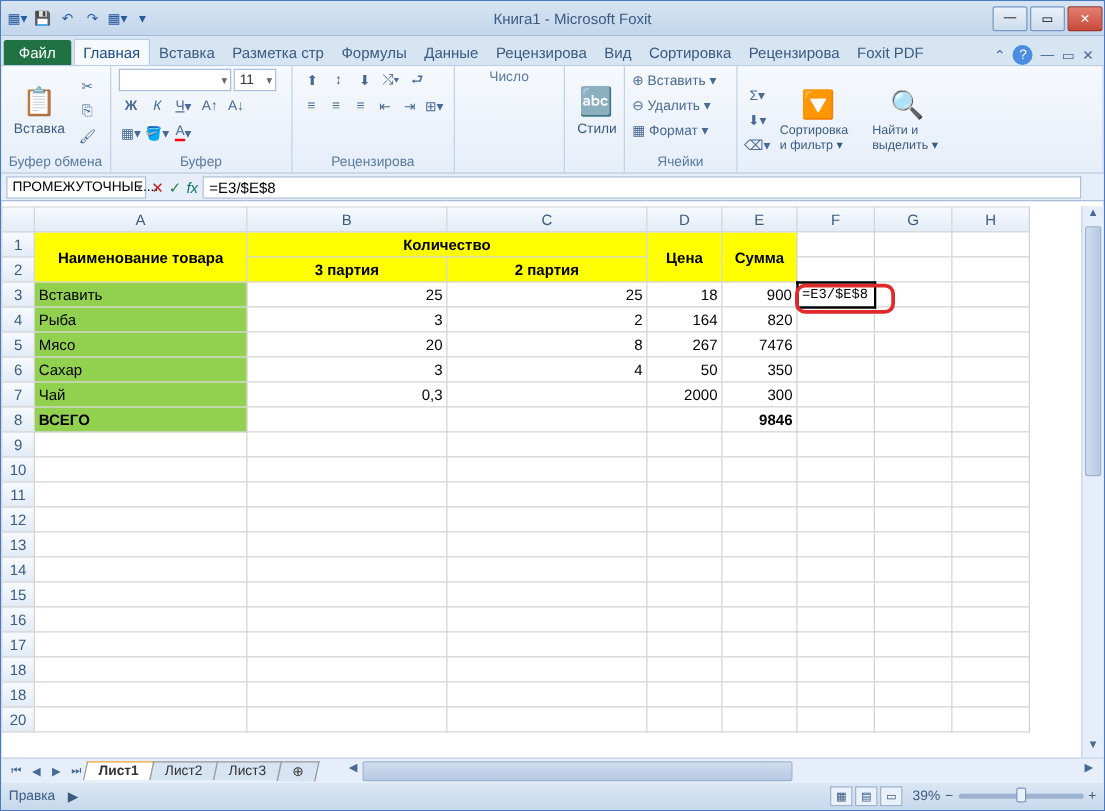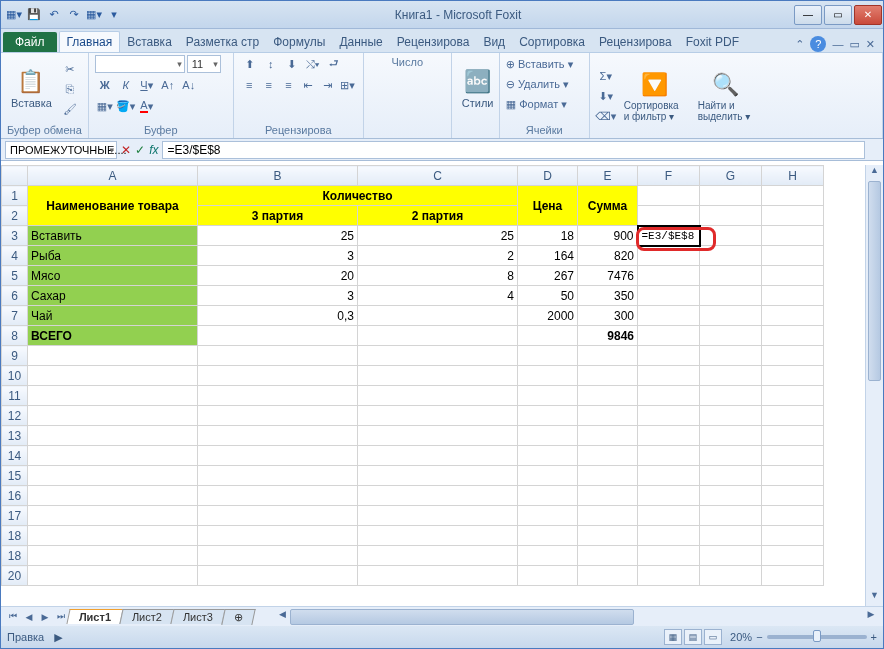--- a/index.html
+++ b/index.html
@@ -512,20 +512,20 @@
 
 <div class="status-bar">
   <span>Правка</span>
   <span style="margin-left:10px">▶</span>
   <div class="views">
     <div class="view-btn">▦</div>
     <div class="view-btn">▤</div>
     <div class="view-btn">▭</div>
   </div>
   <div class="zoom">
-    <span>20%</span>
+    <span>39%</span>
     <span>−</span>
     <div class="slider">
         <div class="knob"></div>
       </div>
     <span>+</span>
   </div>
 </div>
 
 </body></html>

